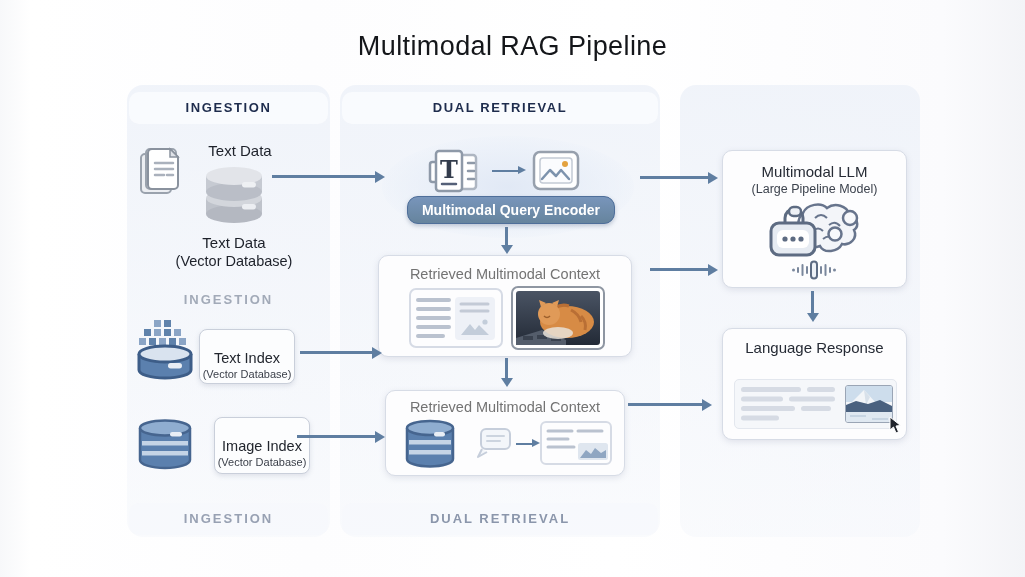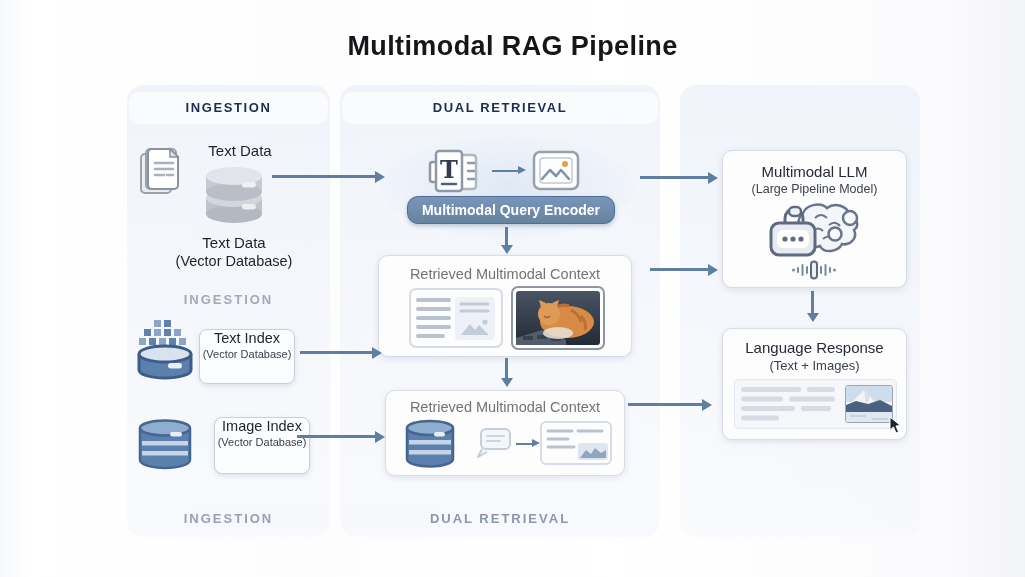--- a/index.html
+++ b/index.html
@@ -17,28 +17,28 @@
   .abs{position:absolute;}
   .panel{position:absolute;top:85px;height:452px;border-radius:16px;
     background:linear-gradient(180deg,rgba(238,242,249,0.85),rgba(243,246,251,0.45));}
   .hdr{position:absolute;top:92px;height:32px;line-height:32px;text-align:center;
     font-size:13px;font-weight:700;letter-spacing:1.6px;color:var(--hdr);
     background:rgba(250,251,254,0.85);border-radius:10px;}
   .ftr{position:absolute;top:503px;height:32px;line-height:32px;text-align:center;
     font-size:13px;font-weight:600;letter-spacing:2px;color:var(--muted);
     background:rgba(246,248,252,0.7);border-radius:10px;}
   .title{position:absolute;top:31px;left:0;width:1025px;text-align:center;
-    font-size:27px;font-weight:700;color:#14161a;letter-spacing:0.4px;}
+    font-size:27px;font-weight:400;color:#14161a;letter-spacing:0.4px;}
   .card{position:absolute;background:#fdfdfe;border:1.5px solid var(--card-border);
     border-radius:10px;box-shadow:0 2px 6px rgba(120,130,155,0.18);}
   .card-title{position:absolute;left:0;width:100%;text-align:center;
     font-size:14.5px;color:#737373;}
   .idx-box{position:absolute;background:#fcfdfe;border:1.5px solid #c9cfda;
     border-radius:8px;box-shadow:0 2px 5px rgba(120,130,155,0.2);text-align:center;}
-  .idx-title{margin-top:0;font-size:14.5px;color:#22262e;}
+  .idx-title{margin-top:20px;font-size:14.5px;color:#22262e;}
   .idx-sub{margin-top:2px;font-size:11px;color:#3a3f49;}
   .lbl{position:absolute;text-align:center;color:#1d212a;}
   .h-arrow{position:absolute;height:0;border-top:3px solid var(--arrow);}
   .h-arrow::after{content:"";position:absolute;right:-10px;top:-7.5px;
     border:6px solid transparent;border-right:0;border-left:10px solid var(--arrow);}
   .h-arrow.sm{border-top-width:2.5px;}
   .h-arrow.sm::after{top:-6px;border-width:4.5px;border-left:8px solid var(--arrow);right:-8px;}
   .v-arrow{position:absolute;width:0;border-left:3px solid var(--arrow);}
   .v-arrow::after{content:"";position:absolute;bottom:-9px;left:-7.5px;
     border:6px solid transparent;border-bottom:0;border-top:9px solid var(--arrow);}
@@ -285,21 +285,20 @@
         <line x1="39" y1="8" x2="39" y2="12" stroke="#7a879c" stroke-width="2" stroke-linecap="round"></line>
         <circle cx="43.5" cy="10" r="1.5" fill="#7a879c"></circle>
       </svg>
     </div>
   </div>
 
   <div class="v-arrow" style="left:811px;top:291px;height:22px;"></div>
 
   <div class="card" style="left:722px;top:328px;width:183px;height:110px;">
     <div class="card-title" style="top:10px;font-size:15px;color:#262b35;">Language Response</div>
-    <div class="card-title" style="top:29px;font-size:13px;color:#3c424d;">(Text + Images)</div>
     <div class="strip" style="left:11px;top:50px;width:161px;height:48px;">
       <div class="abs" style="left:6px;top:5px;">
         <svg width="100" height="38" viewBox="0 0 100 38">
           <rect x="0" y="2" width="60" height="5" rx="2.5" fill="#d6dbe4"></rect>
           <rect x="66" y="2" width="28" height="5" rx="2.5" fill="#d6dbe4"></rect>
           <rect x="0" y="11.5" width="42" height="5" rx="2.5" fill="#d6dbe4"></rect>
           <rect x="48" y="11.5" width="46" height="5" rx="2.5" fill="#d6dbe4"></rect>
           <rect x="0" y="21" width="54" height="5" rx="2.5" fill="#d6dbe4"></rect>
           <rect x="60" y="21" width="30" height="5" rx="2.5" fill="#d6dbe4"></rect>
           <rect x="0" y="30.5" width="38" height="5" rx="2.5" fill="#d6dbe4"></rect>

